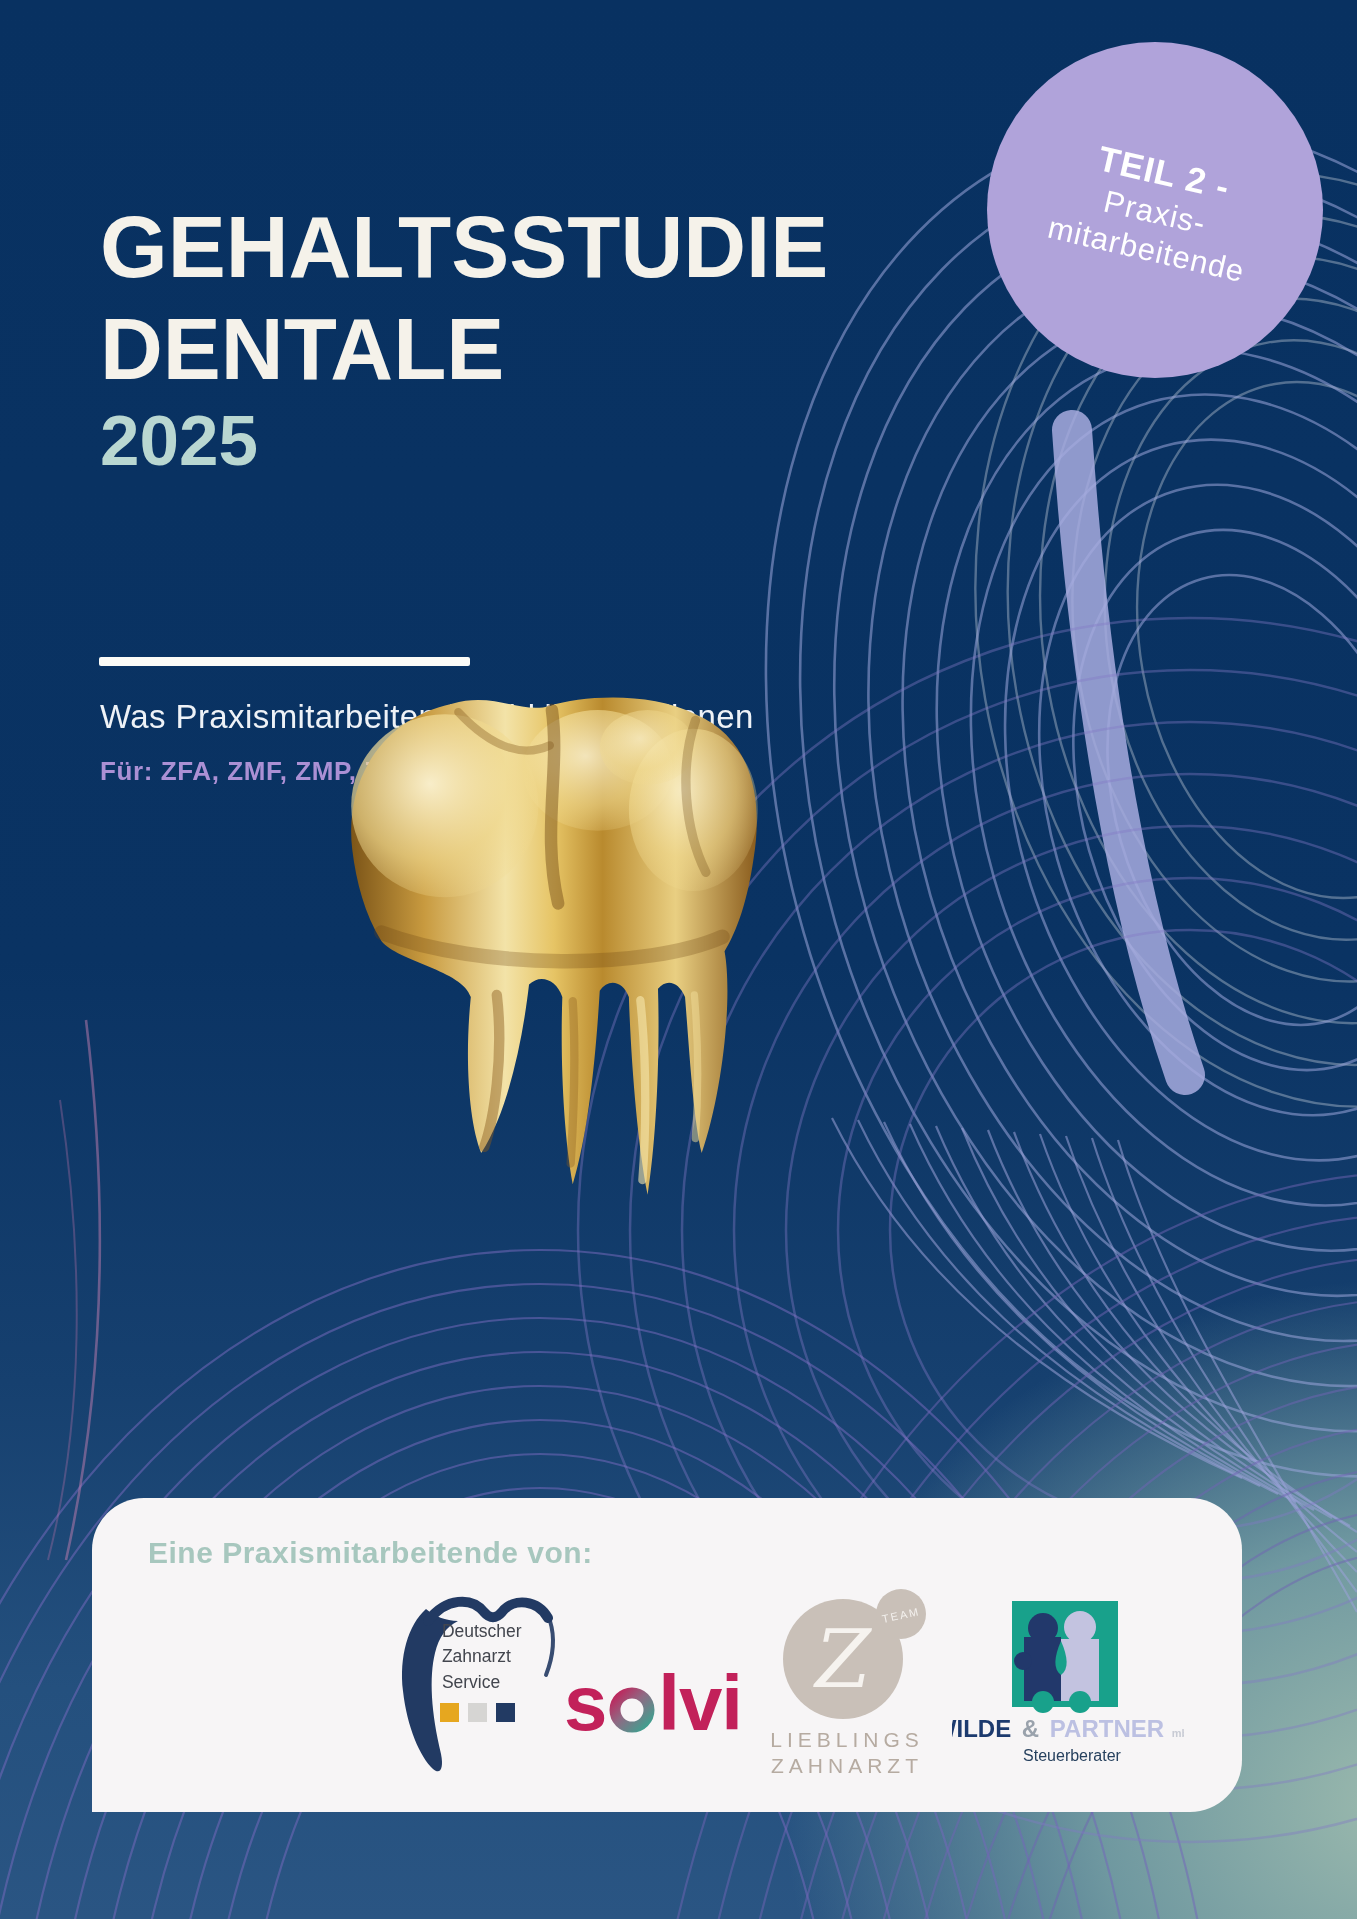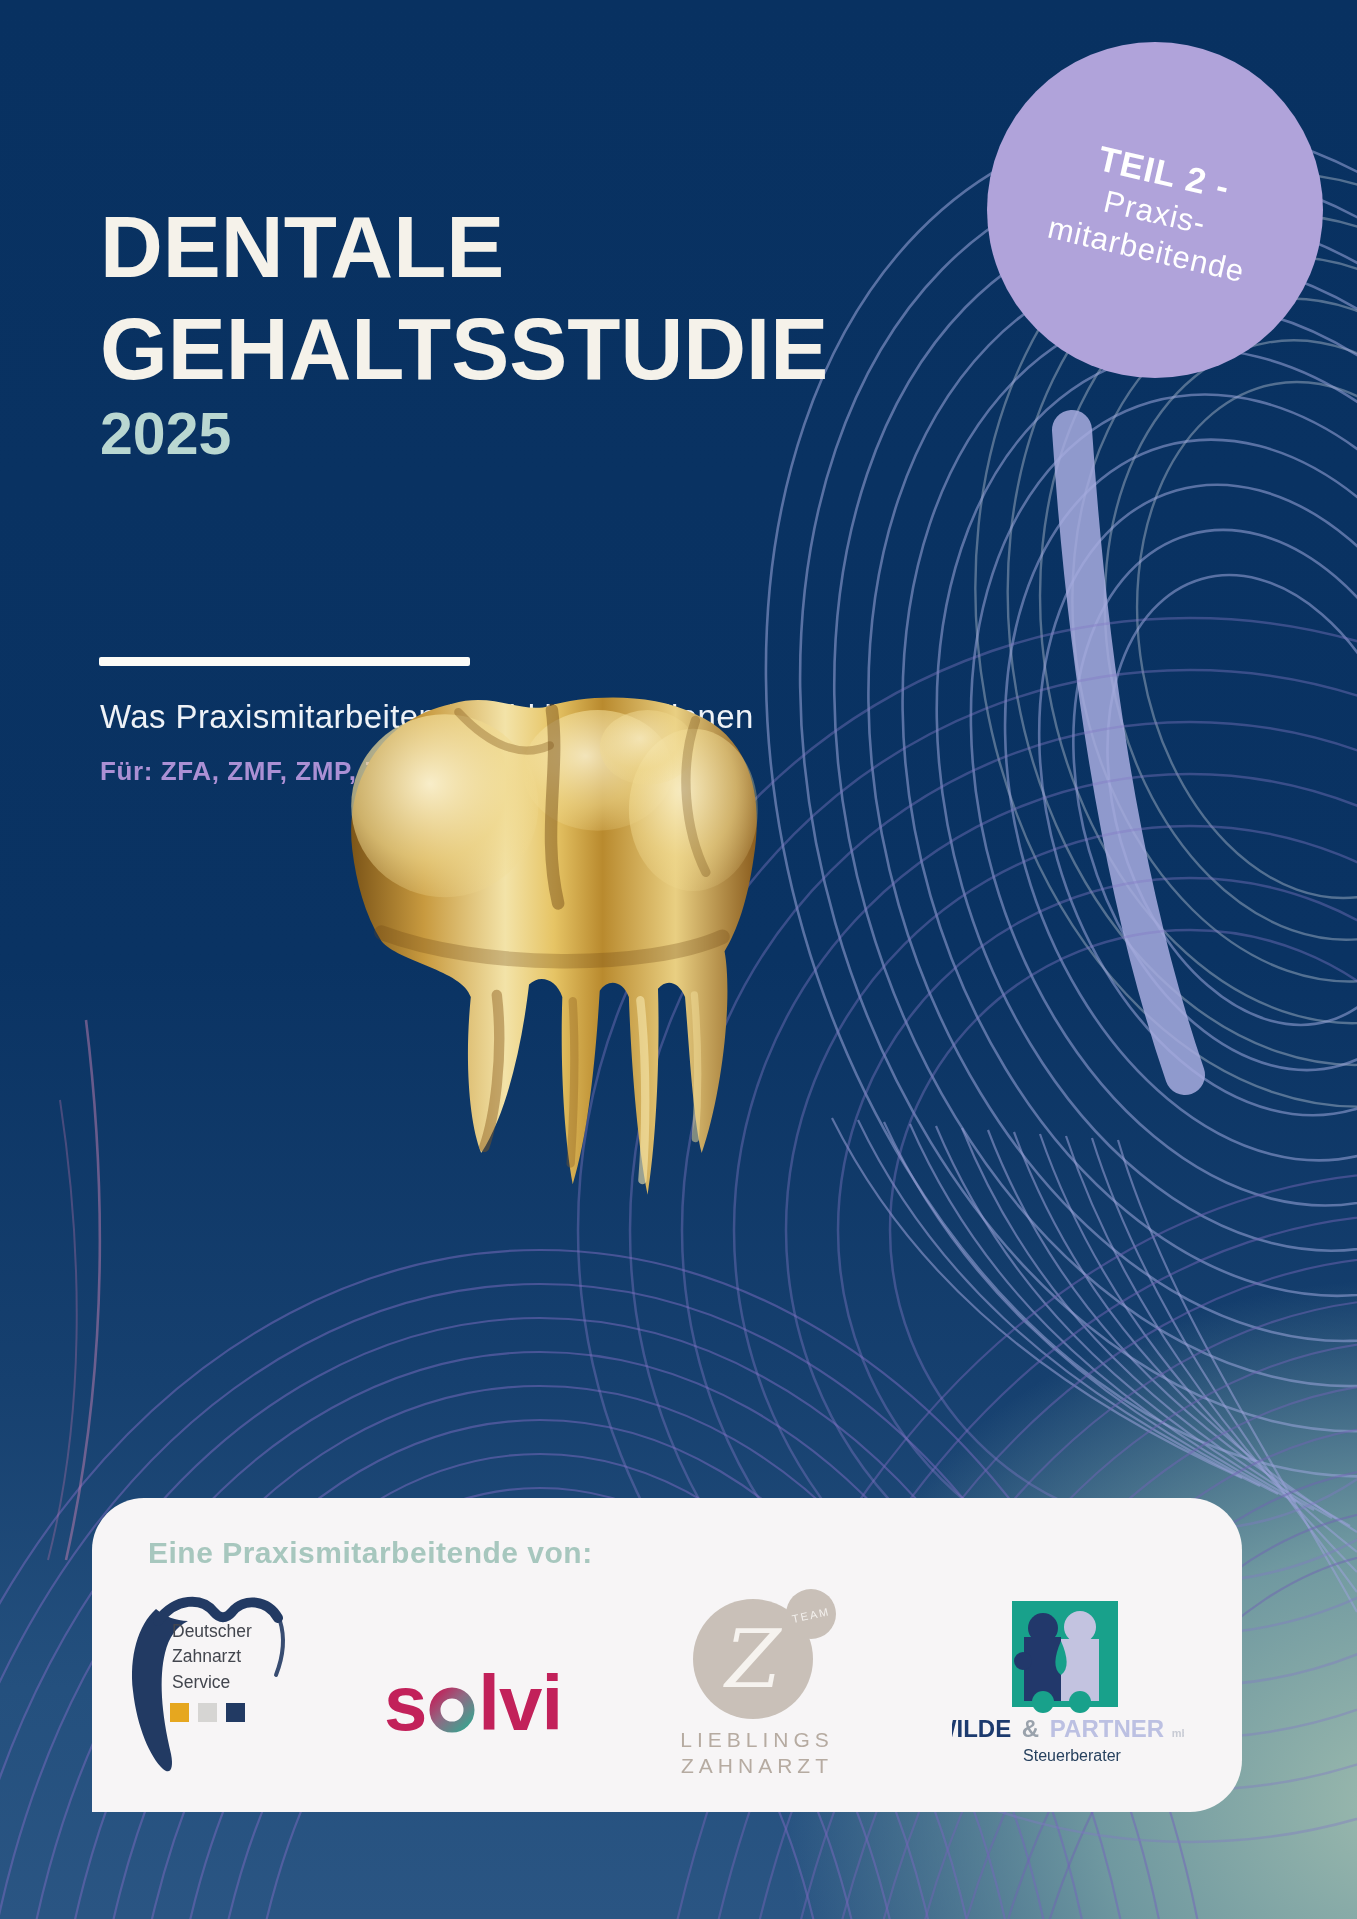--- a/index.html
+++ b/index.html
@@ -18,36 +18,36 @@
     background:#b0a3da;z-index:3;display:flex;align-items:center;justify-content:center;
   }
   .badge-text{transform:rotate(13deg);text-align:center;color:#fff;line-height:1.22;}
   .badge-text .b1{font-weight:800;font-size:35px;letter-spacing:1px;}
   .badge-text .b2,.badge-text .b3{font-weight:400;font-size:31px;letter-spacing:1px;}
 
   
   .title{position:absolute;left:100px;top:196px;z-index:2;color:#f5f2ea;
          font-weight:800;font-size:87px;line-height:1.17;letter-spacing:0px;white-space:nowrap;}
   .year{position:absolute;left:100px;top:402px;z-index:2;color:#b9d7d1;
-        font-weight:800;font-size:59px;line-height:1.1;}
+        font-weight:800;font-size:71px;line-height:1.1;}
   .divider{position:absolute;left:99px;top:657px;width:371px;height:9px;background:#fbfbf7;z-index:2;border-radius:2px;}
   .subtitle{position:absolute;left:100px;top:698px;z-index:2;color:#eef2f7;
             font-size:33px;font-weight:400;letter-spacing:.4px;white-space:nowrap;}
   .audience{position:absolute;left:100px;top:756px;z-index:2;color:#ab90d4;
             font-size:26px;font-weight:700;letter-spacing:.6px;white-space:nowrap;}
 
   .tooth{position:absolute;left:328px;top:683px;z-index:2;}
 
   
   .card{position:absolute;left:92px;top:1498px;width:1150px;height:314px;z-index:2;
         background:#f7f5f6;border-radius:52px 52px 52px 0;}
   .card-heading{position:absolute;left:56px;top:38px;font-size:30px;font-weight:700;
                 color:#a7c7be;letter-spacing:.5px;}
   .logo-row{position:absolute;left:0;right:0;top:78px;bottom:16px;display:flex;
-            align-items:center;justify-content:space-between;padding:0 58px 0 32px;}
+            align-items:center;justify-content:flex-end;padding:0 58px 0 62px;}
 
   
   .logo-dzs{position:relative;width:170px;height:190px;}
   .dzs-text{position:absolute;left:48px;top:28px;font-size:17.5px;line-height:1.45;color:#43464e;}
   .dzs-squares{position:absolute;left:46px;top:112px;display:flex;gap:9px;}
   .dzs-squares i{width:19px;height:19px;display:block;}
 
   
   .logo-solvi{display:flex;align-items:flex-end;height:100px;}
   .solvi-txt{font-size:78px;font-weight:600;color:#c2215a;line-height:.82;letter-spacing:-1px;}
@@ -149,22 +149,22 @@
 
   <div class="badge">
     <div class="badge-text">
       <div class="b1">TEIL 2 -</div>
       <div class="b2">Praxis-</div>
       <div class="b3">mitarbeitende</div>
     </div>
   </div>
 
   <div class="title">
+    <div>GEHALTSSTUDIE</div>
     <div>DENTALE</div>
-    <div>GEHALTSSTUDIE</div>
   </div>
   <div class="year">2025</div>
   <div class="divider"></div>
   <div class="subtitle">Was Praxismitarbeitende wirklich verdienen</div>
   <div class="audience">Für: ZFA, ZMF, ZMP, ZMV, DH, PM</div>
 
   <svg class="tooth" width="452" height="520" viewBox="0 0 420 500" aria-hidden="true">
     <defs>
       <linearGradient id="goldBody" x1="0" y1="0" x2="1" y2="0">
         <stop offset="0" stop-color="#7c5518"></stop>

